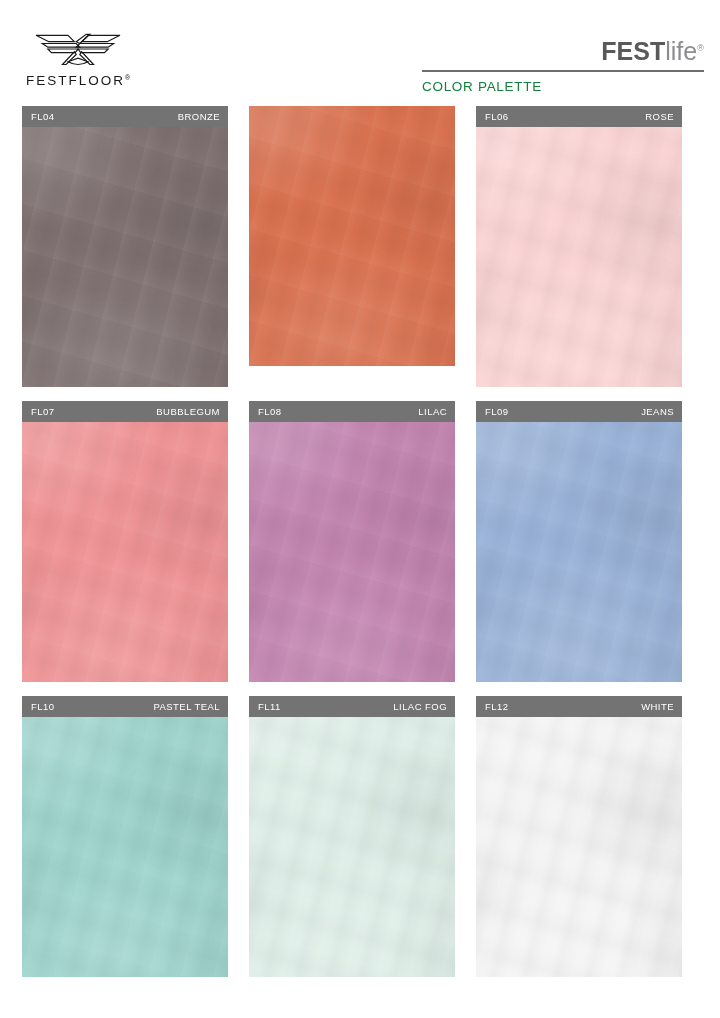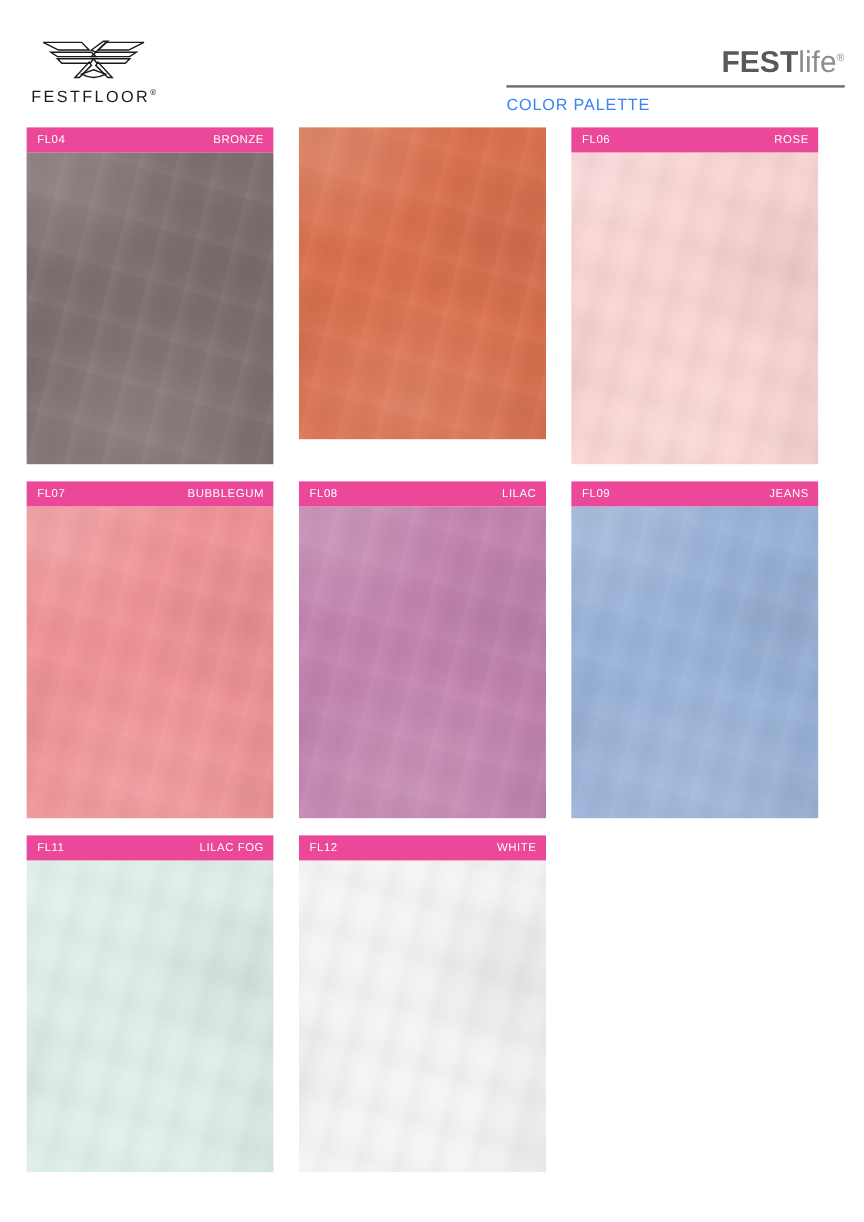--- a/index.html
+++ b/index.html
@@ -88,21 +88,21 @@
     margin-top: 5px;
     height: 1.5px;
     background: #6d6e71;
     width: 100%;
   }
   .palette-sub {
     margin-top: 7px;
     font-size: 13.5px;
     letter-spacing: 0.7px;
     font-weight: 400;
-    color: #3b82f6;
+    color: #15803d;
     text-align: left;
   }
 
   
   .grid {
     position: absolute;
     left: 22px;
     top: 106px;
     width: 660px;
     display: grid;
@@ -115,21 +115,21 @@
   .swatch {
     position: relative;
     width: 206px;
     height: 281px;
     overflow: hidden;
   }
 
   .swatch-label {
     position: relative;
     height: 21px;
-    background: #ec4899;
+    background: #737373;
     color: #ffffff;
     display: flex;
     align-items: center;
     justify-content: space-between;
     padding: 0 8px 0 9px;
     box-sizing: border-box;
     font-size: 9.5px;
     letter-spacing: 0.45px;
     z-index: 2;
   }
@@ -242,20 +242,27 @@
   </div>
 
   <div class="swatch">
     <div class="swatch-label">
       <span class="swatch-code">FL09</span>
       <span class="swatch-name">JEANS</span>
     </div>
     <div class="swatch-color" style="background-color: rgb(154, 179, 216);"></div>
   </div>
 
+  <div class="swatch">
+    <div class="swatch-label">
+      <span class="swatch-code">FL10</span>
+      <span class="swatch-name">PASTEL TEAL</span>
+    </div>
+    <div class="swatch-color" style="background-color: rgb(159, 212, 205);"></div>
+  </div>
 
   <div class="swatch">
     <div class="swatch-label">
       <span class="swatch-code">FL11</span>
       <span class="swatch-name">LILAC FOG</span>
     </div>
     <div class="swatch-color" style="background-color: rgb(223, 238, 232);"></div>
   </div>
 
   <div class="swatch">

